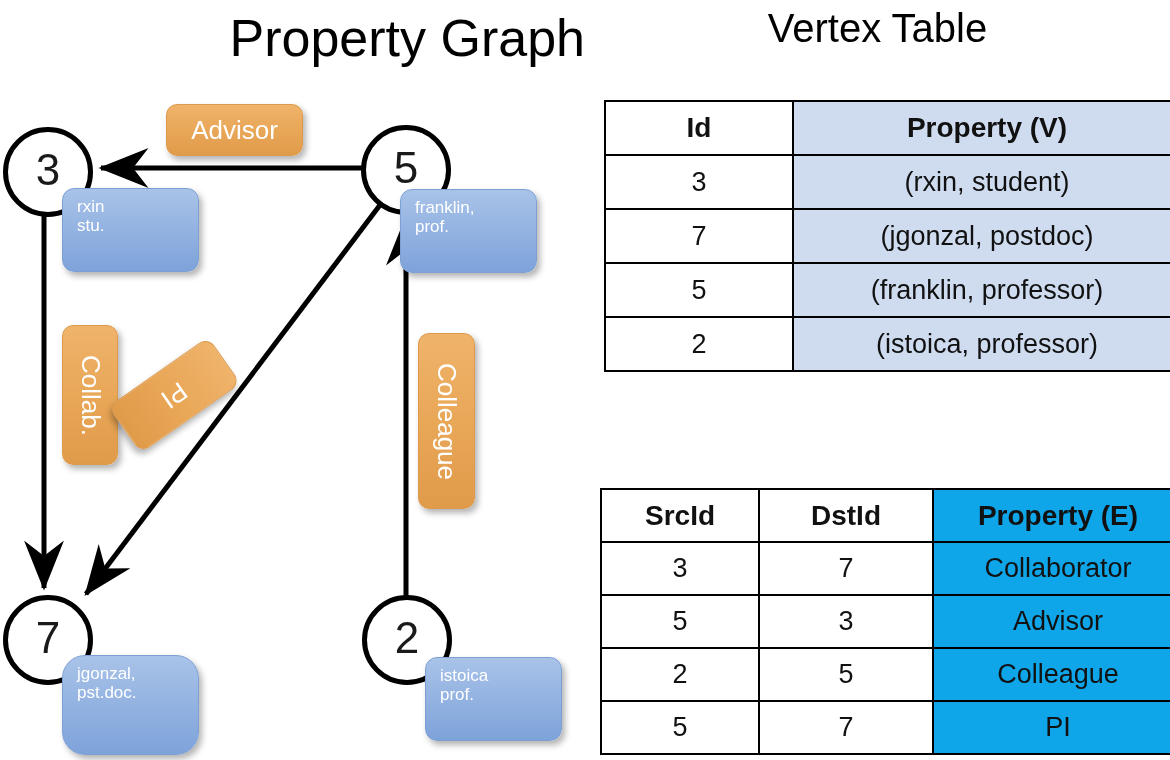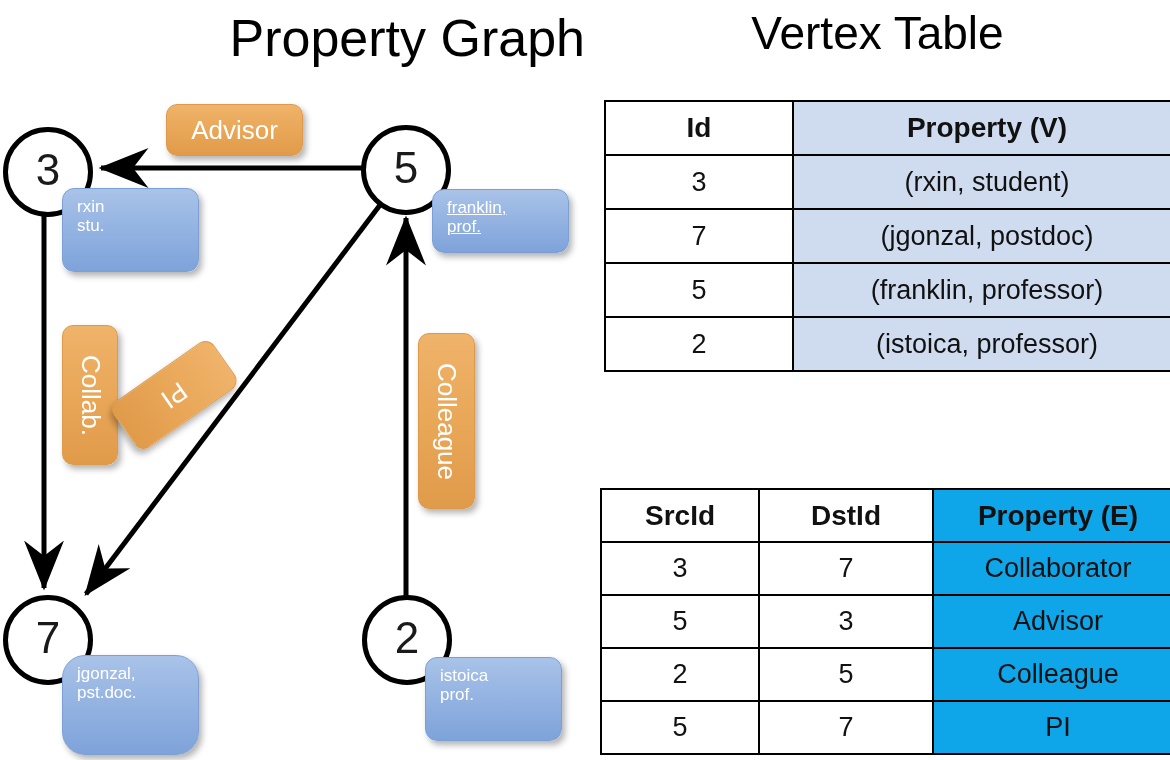--- a/index.html
+++ b/index.html
@@ -15,21 +15,21 @@
   
   .title {
     position: absolute;
     font-family: "Liberation Sans", sans-serif;
     font-weight: 300;
     color: #000;
     white-space: nowrap;
     letter-spacing: 0px;
   }
   #title-property-graph { left: 0;   top: 8px;  width: 585px; text-align: right; font-size: 52px; }
-  #title-vertex-table   { left: 585px; top: 6px; width: 585px; text-align: center; font-size: 46px; }
+  #title-vertex-table   { left: 585px; top: 6px; width: 585px; text-align: center; font-size: 40px; }
   #title-edge-table     { left: 585px; top: 398px; width: 585px; text-align: center; font-size: 50px; }
 
   
   #graph-panel { position: absolute; left: 0; top: 0; width: 585px; height: 760px; }
   #graph-svg { position: absolute; left: 0; top: 0; width: 585px; height: 760px; }
 
   .node-circle {
     position: absolute;
     width: 90px; height: 90px;
     border: 5px solid #000;
@@ -125,21 +125,21 @@
       <span>7</span>
     </div>
     <div class="node-circle" style="left:362px; top:595px;">
       <span>2</span>
     </div>
 
     <div class="prop-box" style="left:62px; top:188px; width:137px; height:84px;">
       <div>rxin</div>
       <div>stu.</div>
     </div>
-    <div class="prop-box" style="left:432px; top:189px; width:137px; height:64px;text-decoration:underline;">
+    <div class="prop-box" style="left:400px; top:189px; width:137px; height:84px;">
       <div>franklin,</div>
       <div>prof.</div>
     </div>
     <div class="prop-box" style="left:62px; top:655px; width:137px; height:100px;border-radius:23px;">
       <div>jgonzal,</div>
       <div>pst.doc.</div>
     </div>
     <div class="prop-box" style="left:425px; top:657px; width:137px; height:84px;">
       <div>istoica</div>
       <div>prof.</div>

